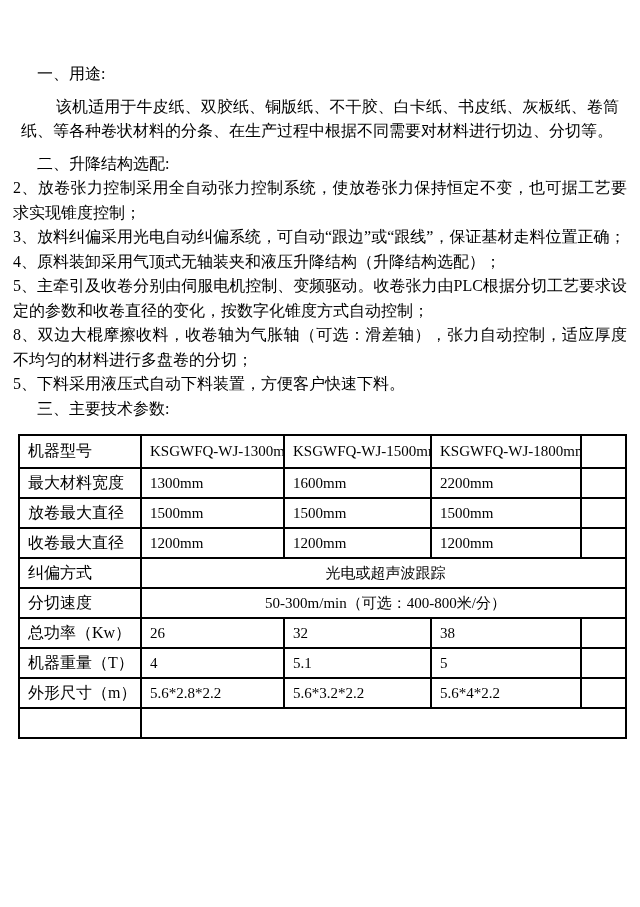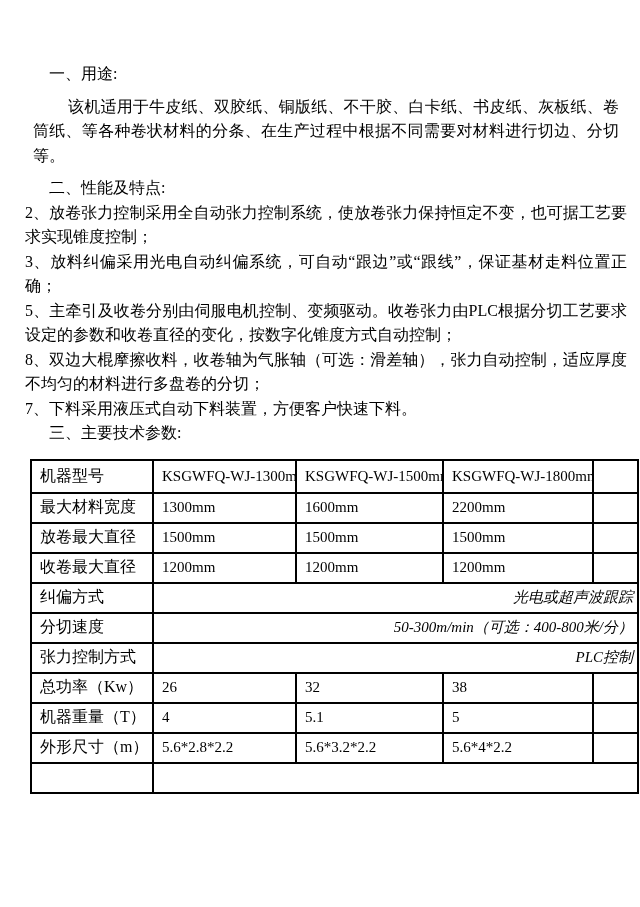--- a/index.html
+++ b/index.html
@@ -8,21 +8,21 @@
     background: #ffffff;
   }
   body {
     width: 640px;
     height: 907px;
     overflow: hidden;
     color: #000000;
     font-family: "Liberation Serif", "DejaVu Serif", serif;
   }
   .doc {
-    padding: 62px 13px 0 25px;
+    padding: 62px 13px 0 13px;
     font-size: 16px;
     line-height: 24.5px;
     text-align: justify;
   }
   .heading {
     text-indent: 24px;
     font-weight: normal;
     margin: 0;
     font-size: 16px;
   }
@@ -51,41 +51,41 @@
     height: 31px;
   }
   td.label-cell {
     padding-left: 12px;
     font-size: 16px;
   }
   td.value-cell {
     font-size: 15px;
   }
   td.center-span {
-    text-align: right;
+    text-align: center;
     padding-right: 200px;
-    font-style: italic;
   }
 </style>
 </head>
 <body>
 
 <div class="doc">
 
   <p class="heading">一、用途:</p>
 
   <p class="para">该机适用于牛皮纸、双胶纸、铜版纸、不干胶、白卡纸、书皮纸、灰板纸、卷筒纸、等各种卷状材料的分条、在生产过程中根据不同需要对材料进行切边、分切等。</p>
 
-  <p class="heading">二、性能及特点:</p>
+  <p class="heading">二、升降结构选配:</p>
 
   <p class="item">2、放卷张力控制采用全自动张力控制系统，使放卷张力保持恒定不变，也可据工艺要求实现锥度控制；</p>
   <p class="item">3、放料纠偏采用光电自动纠偏系统，可自动“跟边”或“跟线”，保证基材走料位置正确；</p>
+  <p class="item">4、原料装卸采用气顶式无轴装夹和液压升降结构（升降结构选配）；</p>
   <p class="item">5、主牵引及收卷分别由伺服电机控制、变频驱动。收卷张力由PLC根据分切工艺要求设定的参数和收卷直径的变化，按数字化锥度方式自动控制；</p>
   <p class="item">8、双边大棍摩擦收料，收卷轴为气胀轴（可选：滑差轴），张力自动控制，适应厚度不均匀的材料进行多盘卷的分切；</p>
-  <p class="item">7、下料采用液压式自动下料装置，方便客户快速下料。</p>
+  <p class="item">5、下料采用液压式自动下料装置，方便客户快速下料。</p>
 
   <p class="heading">三、主要技术参数:</p>
 
   <table class="specs">
     <colgroup>
         <col style="width: 122px;">
         <col style="width: 143px;">
         <col style="width: 147px;">
         <col style="width: 150px;">
         <col style="width: 45px;">
@@ -121,24 +121,20 @@
         </tr>
         <tr>
           <td class="label-cell">纠偏方式</td>
           <td class="value-cell center-span" colspan="4">光电或超声波跟踪</td>
         </tr>
         <tr>
           <td class="label-cell">分切速度</td>
           <td class="value-cell center-span" colspan="4">50-300m/min（可选：400-800米/分）</td>
         </tr>
         <tr>
-          <td class="label-cell">张力控制方式</td>
-          <td class="value-cell center-span" colspan="4">PLC控制</td>
-        </tr>
-        <tr>
           <td class="label-cell">总功率（Kw）</td>
           <td class="value-cell">26</td>
           <td class="value-cell">32</td>
           <td class="value-cell">38</td>
           <td class="value-cell"></td>
         </tr>
         <tr>
           <td class="label-cell">机器重量（T）</td>
           <td class="value-cell">4</td>
           <td class="value-cell">5.1</td>

